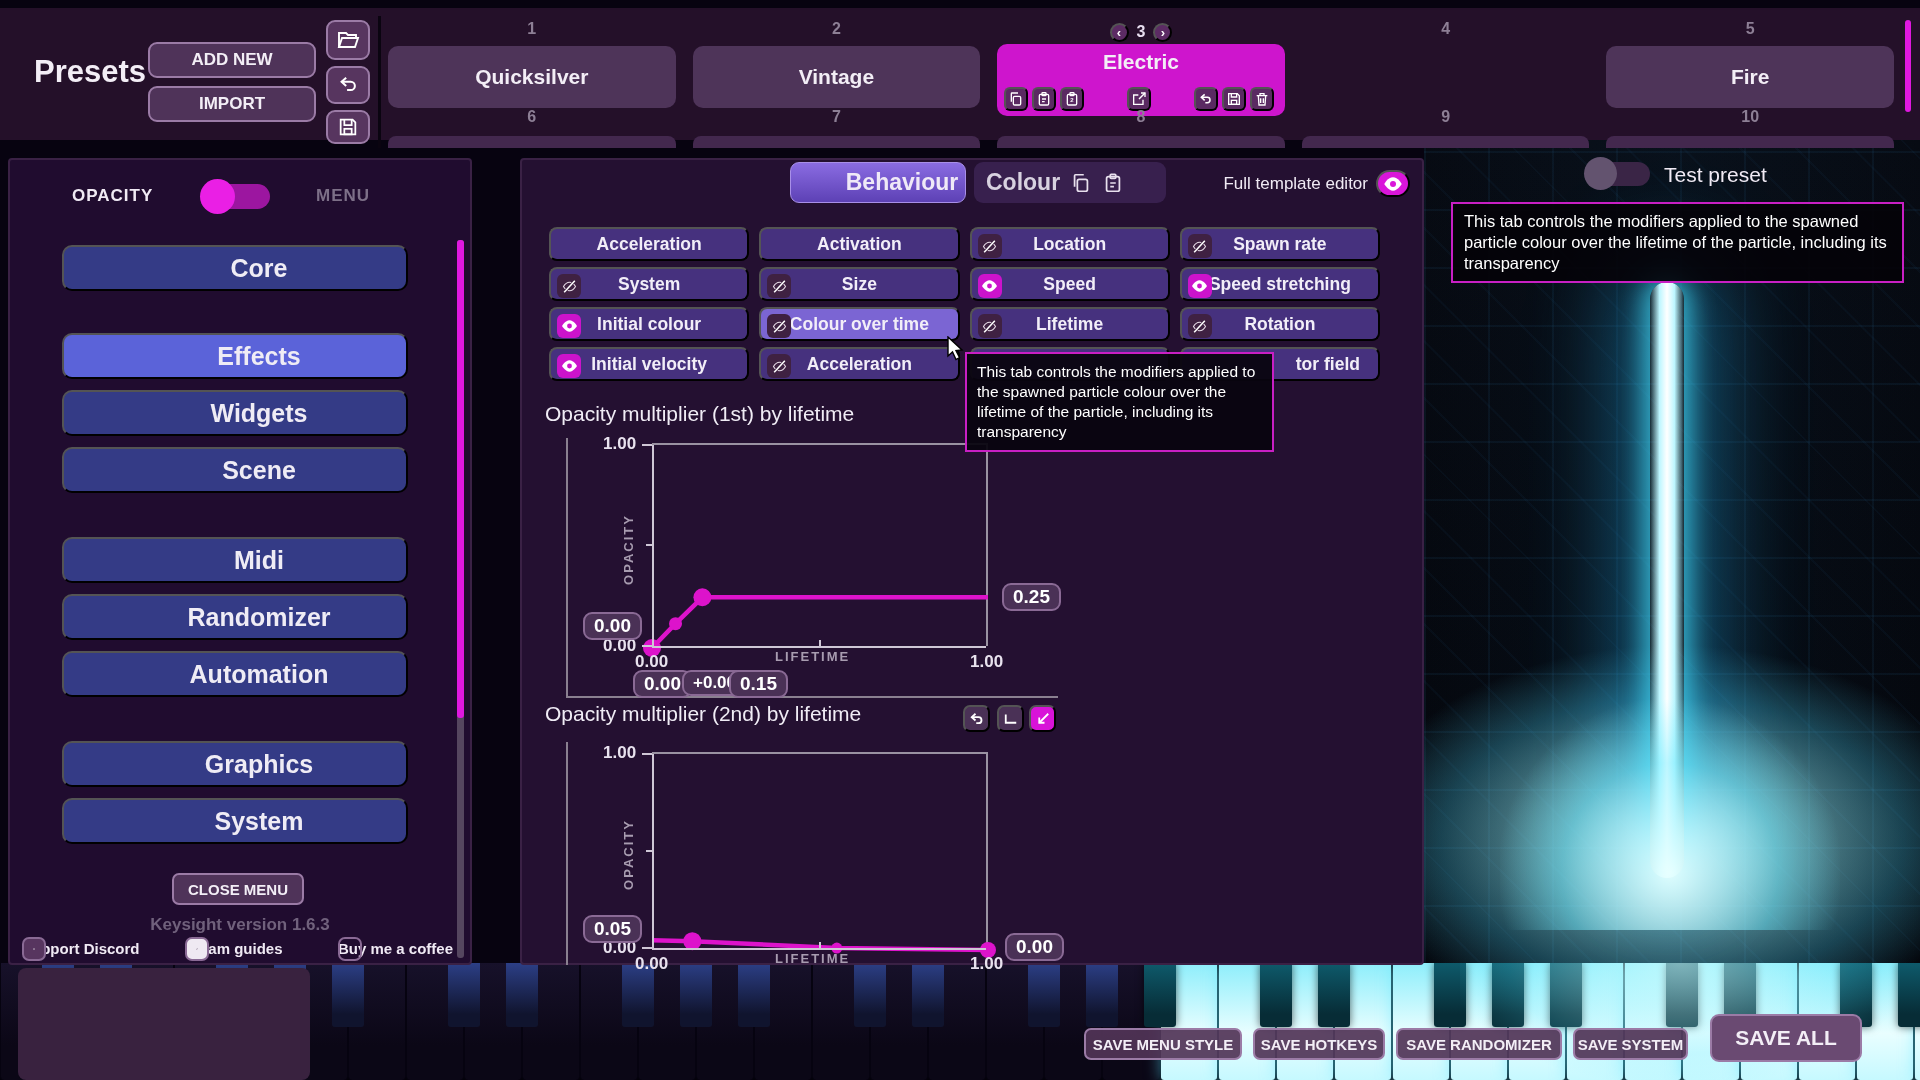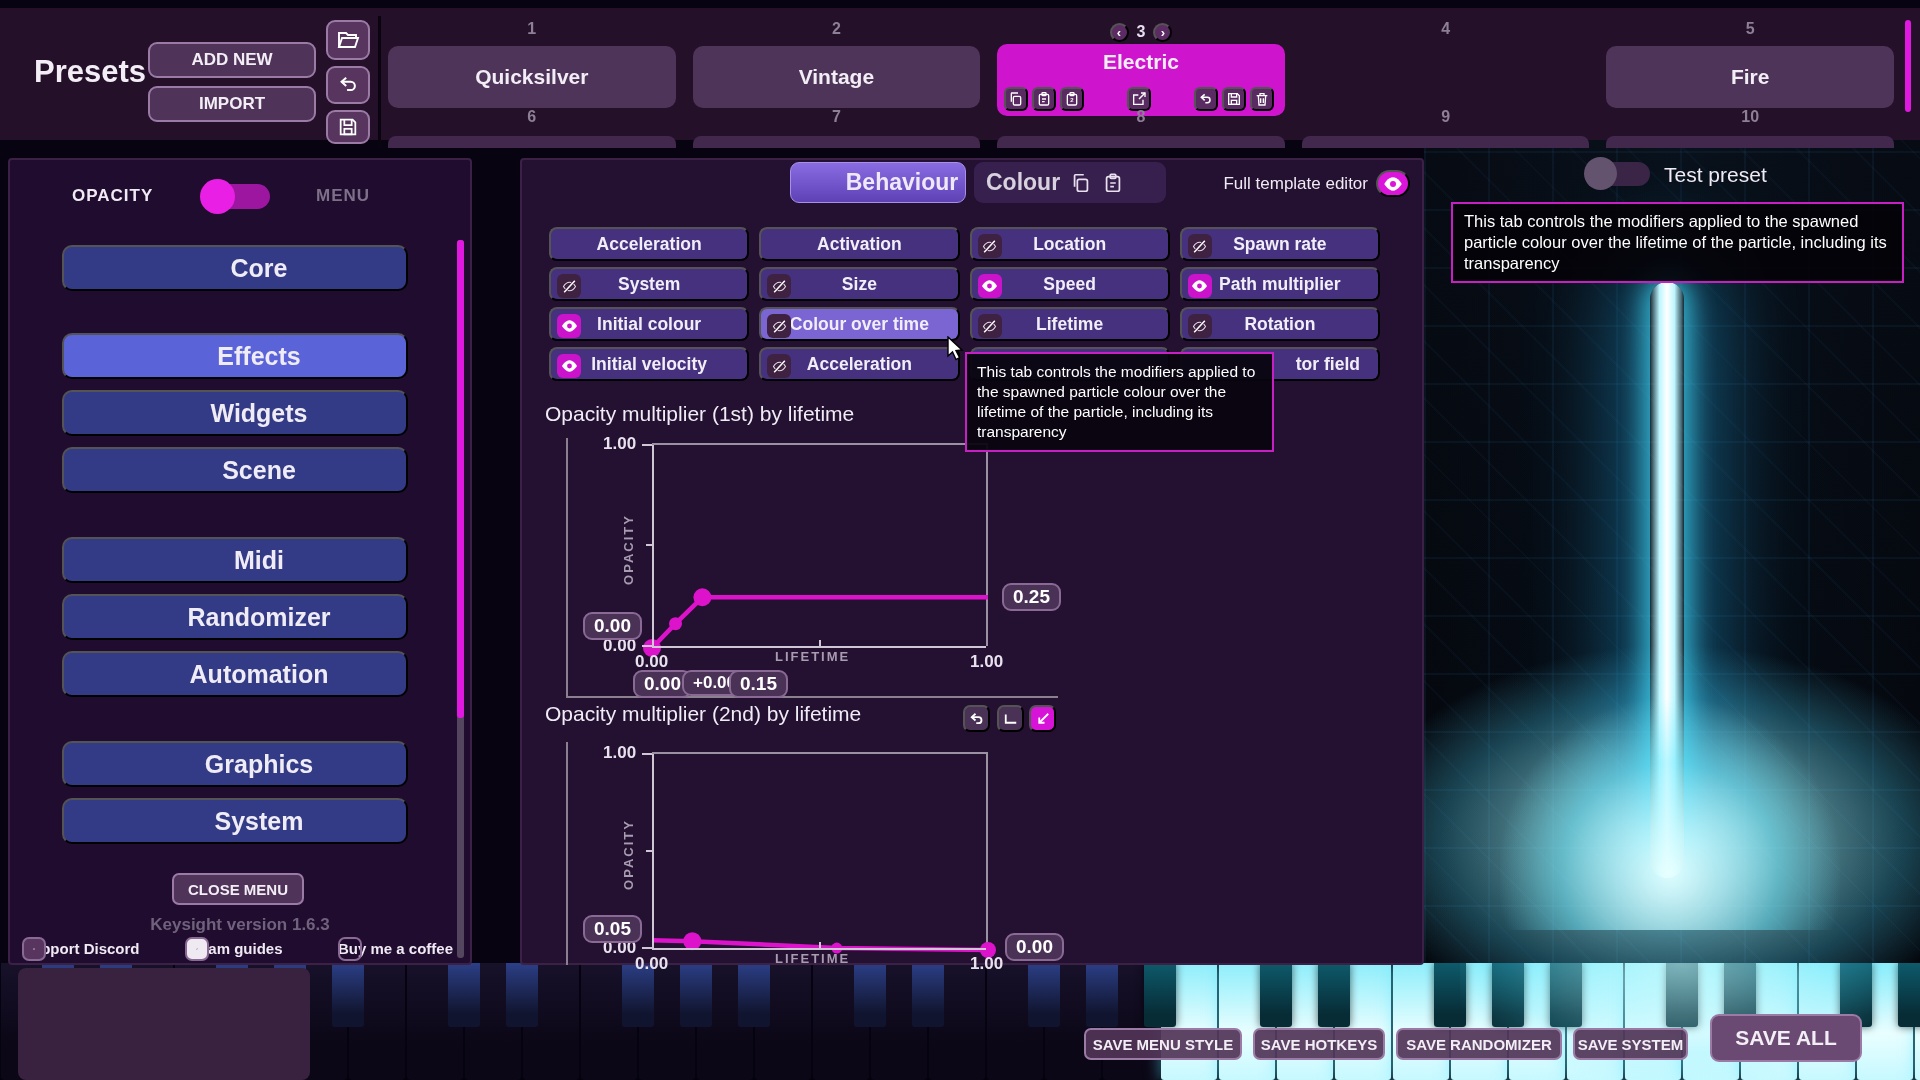--- a/index.html
+++ b/index.html
@@ -495,21 +495,21 @@
         </span>
         <span class="lbl">Speed</span>
       </button>
       <button class="grid-btn">
         <span class="ic eye-on">
           <svg width="17" height="14" viewBox="0 0 24 18">
             <path d="M12 1C6 1 1.5 9 1.5 9S6 17 12 17 22.5 9 22.5 9 18 1 12 1z" fill="#fff"></path>
             <circle cx="12" cy="9" r="3.4" fill="#cc13cc"></circle>
           </svg>
         </span>
-        <span class="lbl">Path multiplier</span>
+        <span class="lbl">Speed stretching</span>
       </button>
       <button class="grid-btn">
         <span class="ic eye-on">
           <svg width="17" height="14" viewBox="0 0 24 18">
             <path d="M12 1C6 1 1.5 9 1.5 9S6 17 12 17 22.5 9 22.5 9 18 1 12 1z" fill="#fff"></path>
             <circle cx="12" cy="9" r="3.4" fill="#cc13cc"></circle>
           </svg>
         </span>
         <span class="lbl">Initial colour</span>
       </button>

